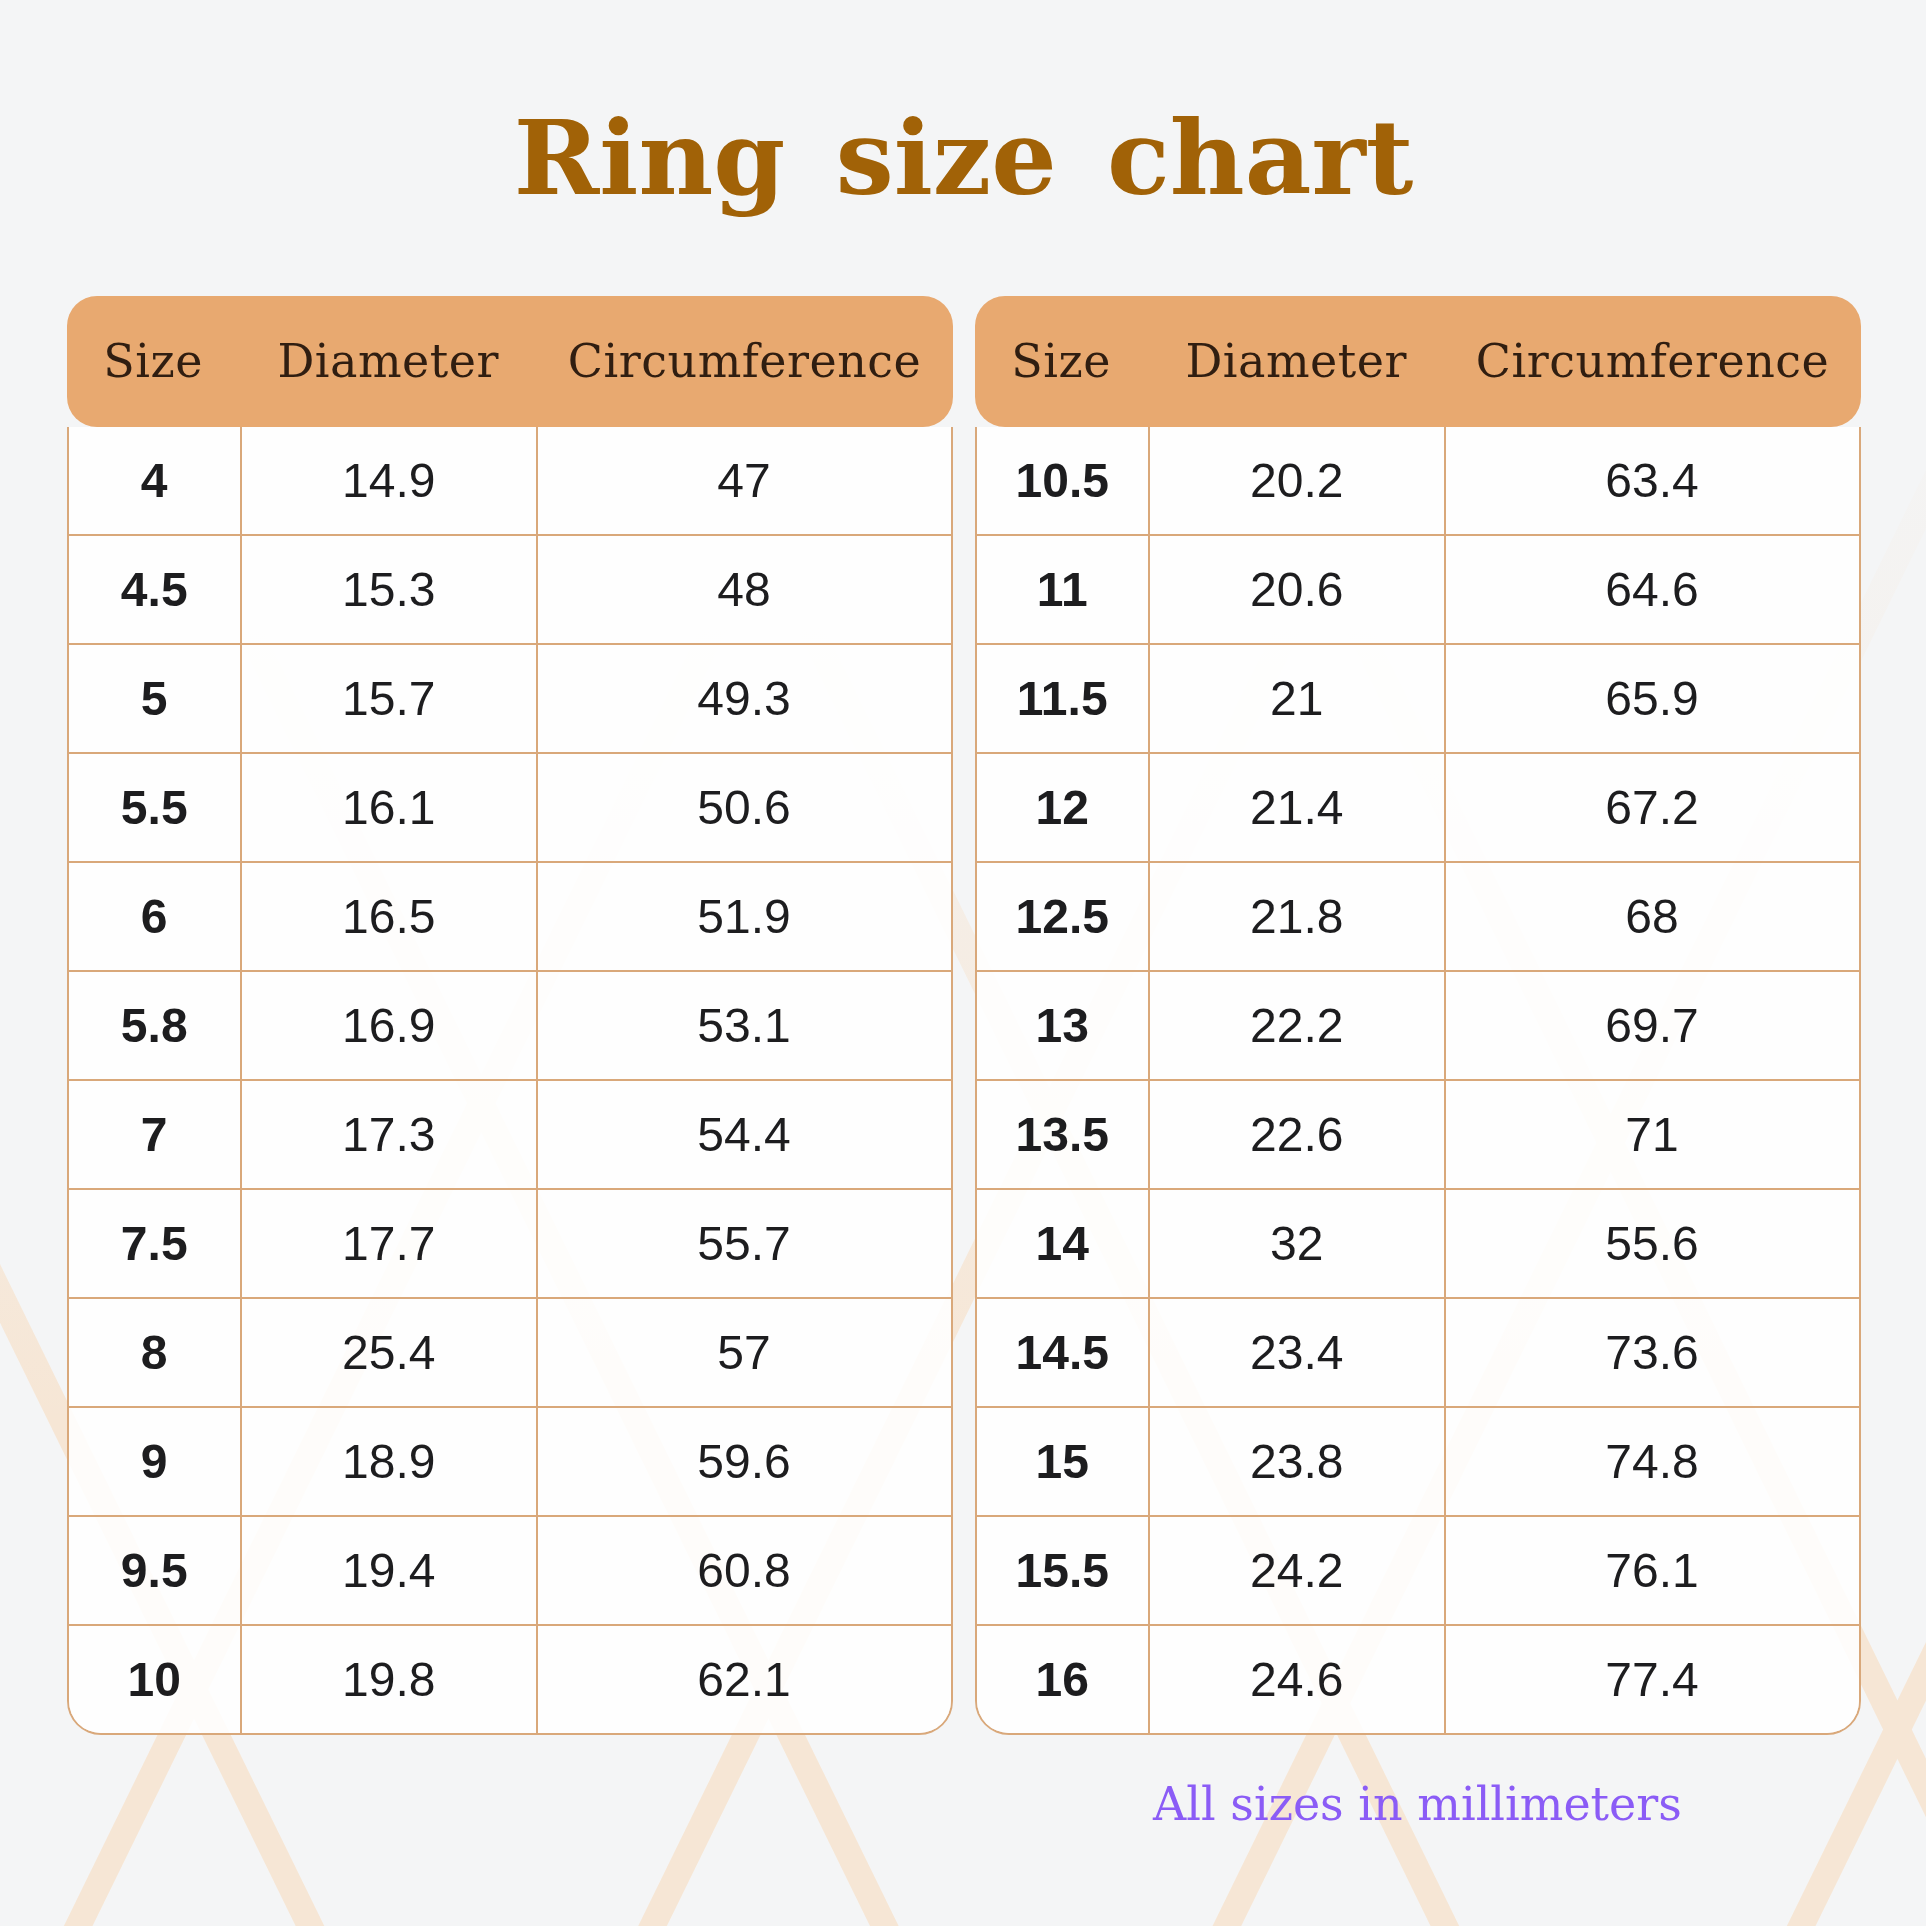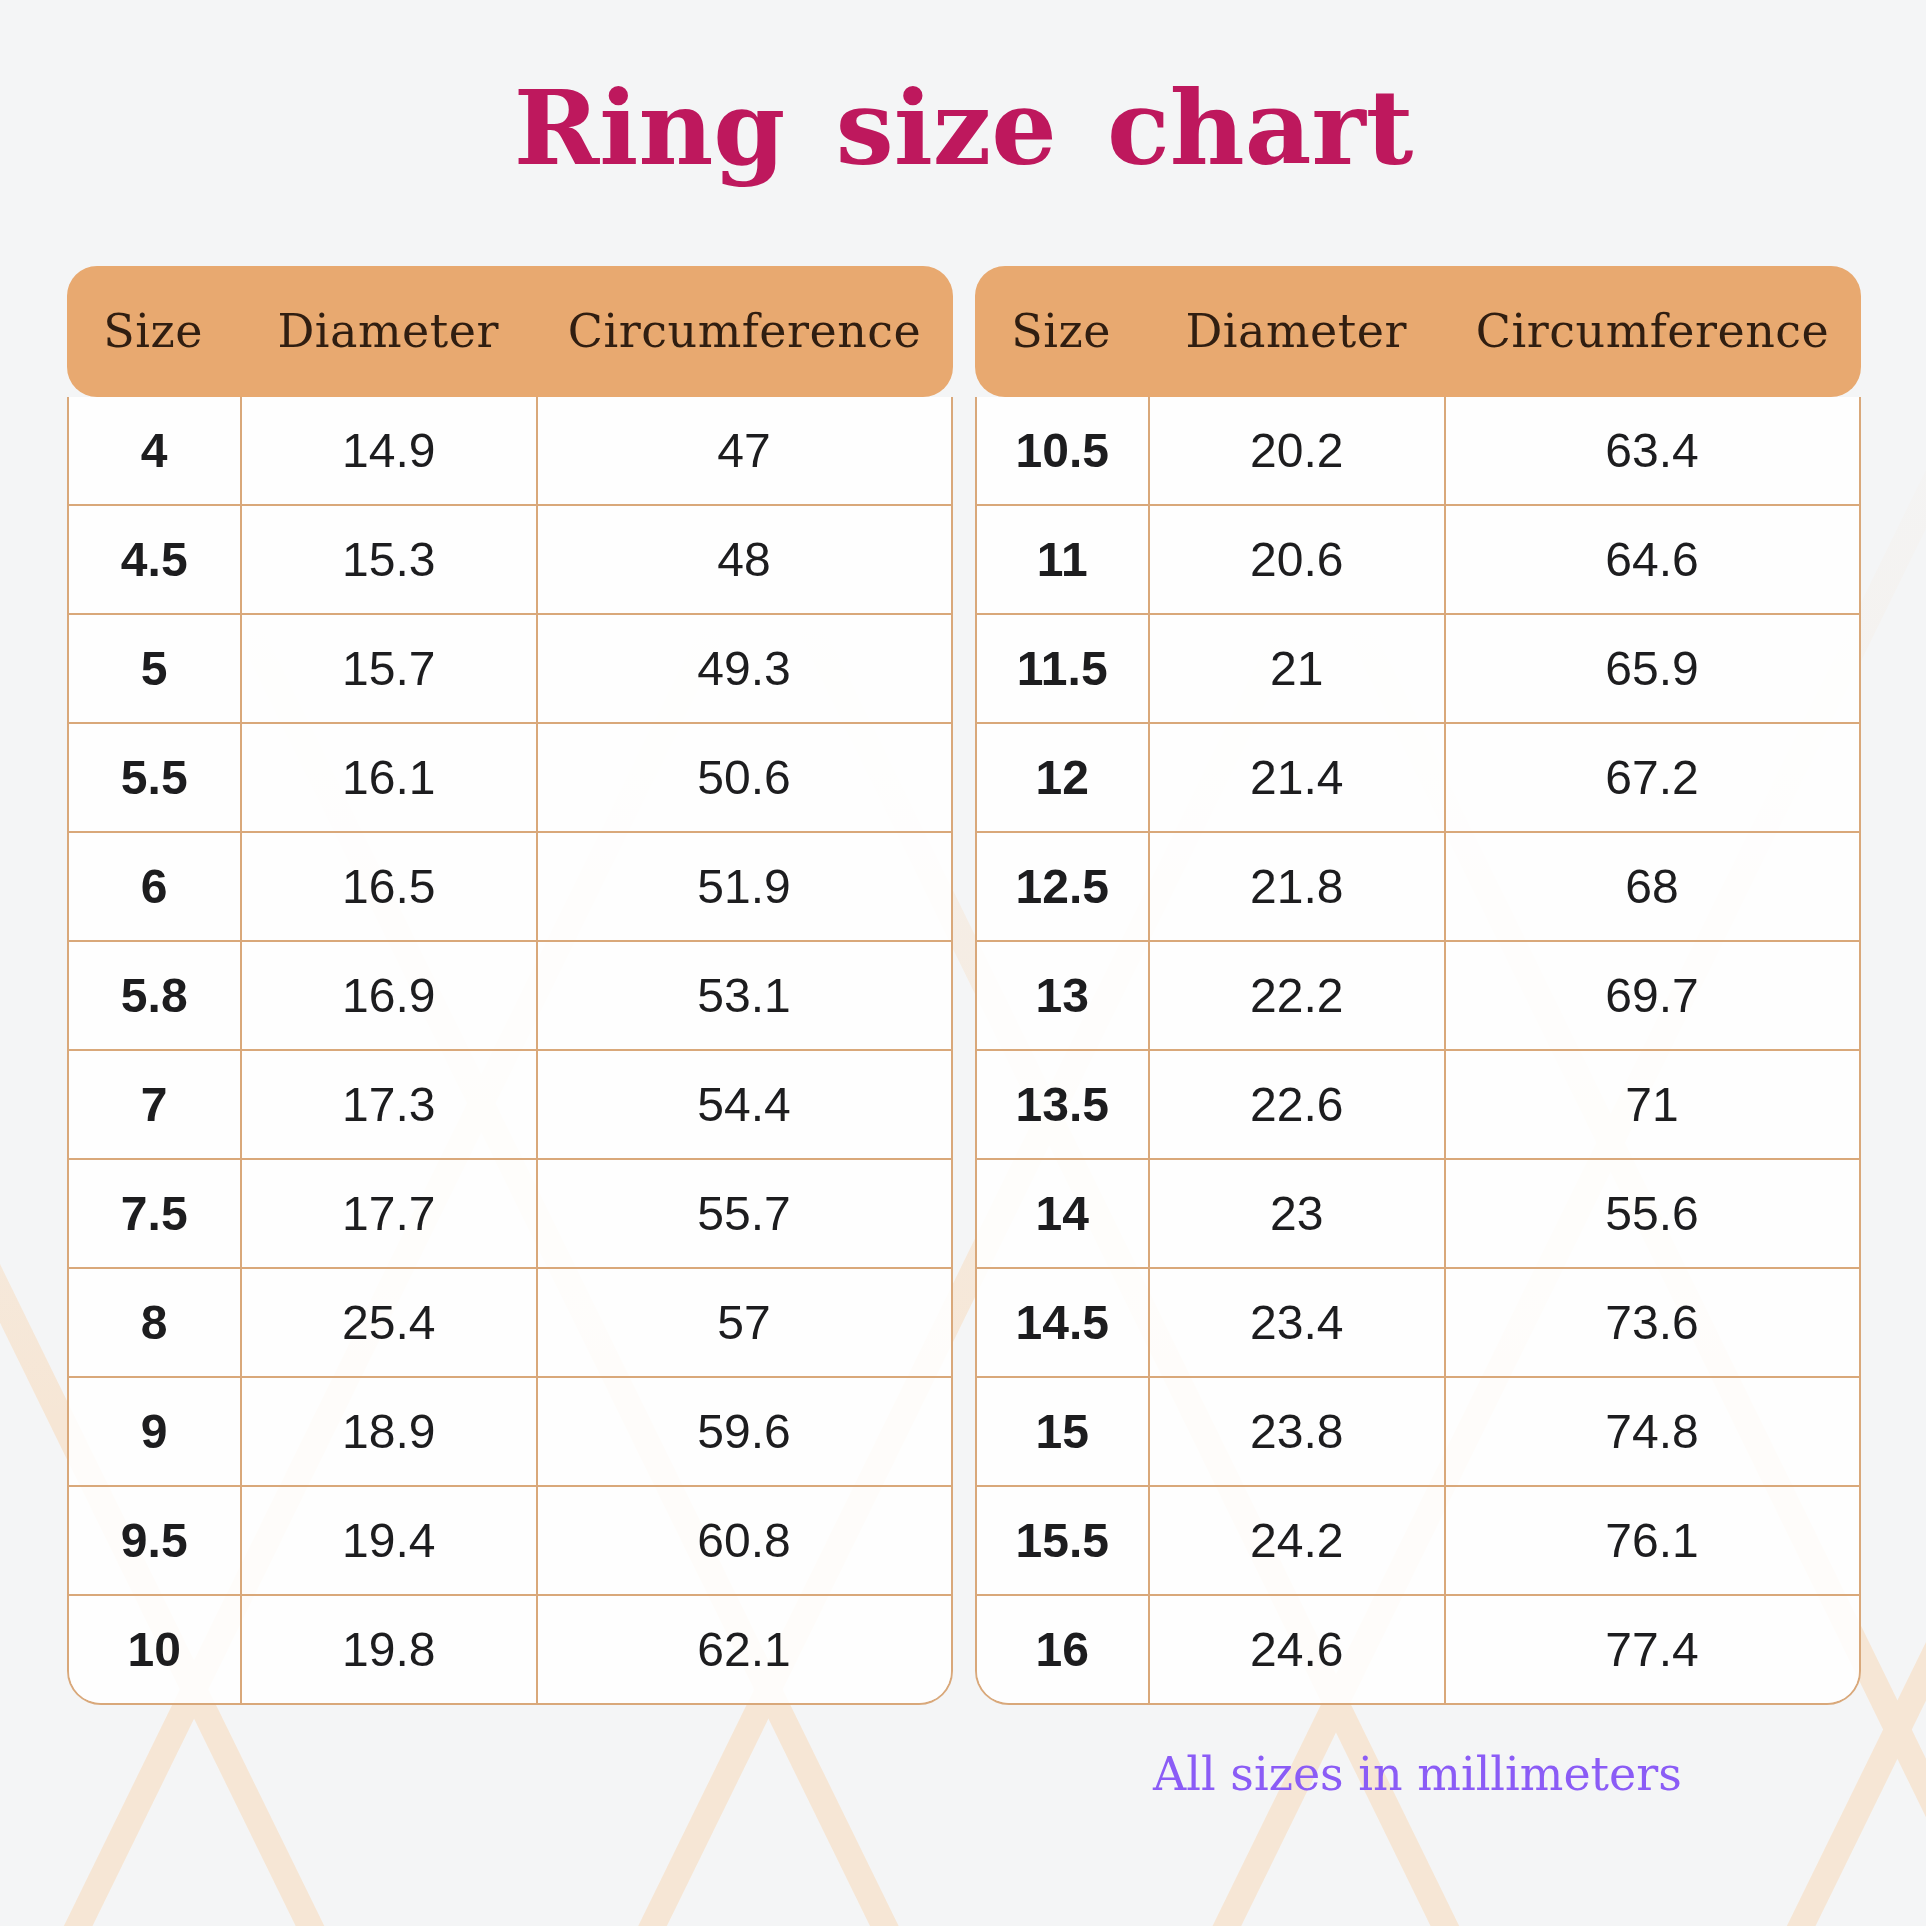--- a/index.html
+++ b/index.html
@@ -22,27 +22,27 @@
       rgba(244,245,246,.8) 34%,
       rgba(244,245,246,.4) 52%,
       rgba(244,245,246,0) 74%);
   }
 
   .content{position:relative;z-index:1;}
 
   
   .page-title{
     margin:0;
-    padding-top:64px;
+    padding-top:94px;
     text-align:center;
     font-family:"DejaVu Serif","Liberation Serif",serif;
     font-weight:bold;
     font-size:103px;
     line-height:1.25;
-    color:#be185d;
+    color:#a16207;
     word-spacing:0.14em;
   }
 
   
   .tables-row{
     display:flex;
     justify-content:center;
     align-items:flex-start;
     gap:22px;
     margin-top:73px;
@@ -253,21 +253,21 @@
                   <td class="c-diam">22.2</td>
                   <td class="c-circ">69.7</td>
                 </tr>
                 <tr>
                   <td class="c-size">13.5</td>
                   <td class="c-diam">22.6</td>
                   <td class="c-circ">71</td>
                 </tr>
                 <tr>
                   <td class="c-size">14</td>
-                  <td class="c-diam">23</td>
+                  <td class="c-diam">32</td>
                   <td class="c-circ">55.6</td>
                 </tr>
                 <tr>
                   <td class="c-size">14.5</td>
                   <td class="c-diam">23.4</td>
                   <td class="c-circ">73.6</td>
                 </tr>
                 <tr>
                   <td class="c-size">15</td>
                   <td class="c-diam">23.8</td>

